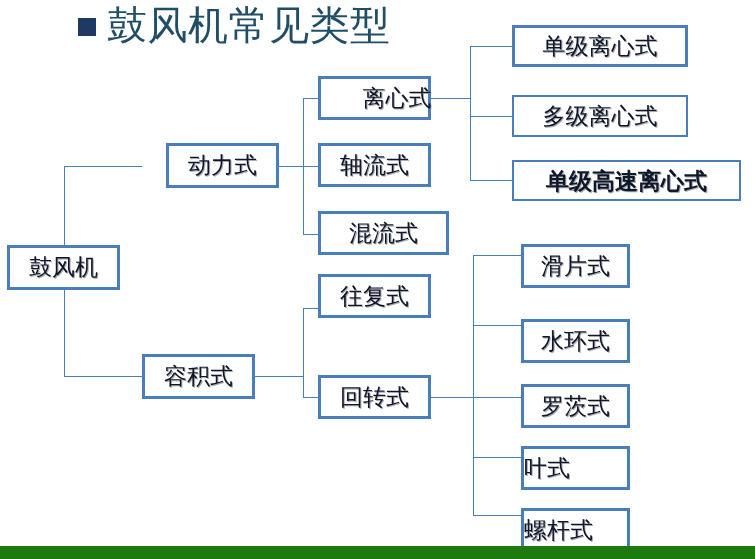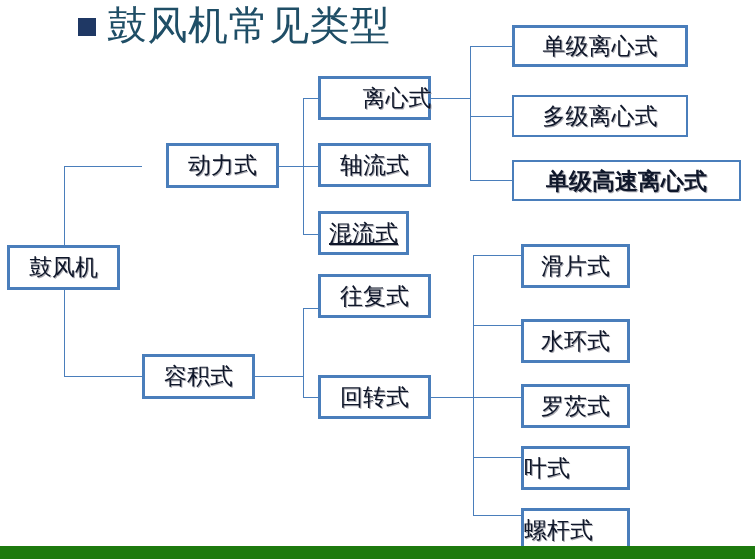--- a/index.html
+++ b/index.html
@@ -146,21 +146,21 @@
   <div class="node" style="left:142px; top:354px; width:113px; height:45px;">
     <span>容积式</span>
   </div>
 
   <div class="node" style="left:318px; top:76px; width:113px; height:44px;padding-left:45px;">
     <span>离心式</span>
   </div>
   <div class="node" style="left:318px; top:143px; width:113px; height:44px;">
     <span>轴流式</span>
   </div>
-  <div class="node" style="left:318px; top:211px; width:91px; height:44px;text-decoration:underline;">
+  <div class="node" style="left:318px; top:211px; width:131px; height:44px;">
     <span>混流式</span>
   </div>
   <div class="node" style="left:318px; top:274px; width:113px; height:44px;">
     <span>往复式</span>
   </div>
   <div class="node" style="left:318px; top:375px; width:113px; height:44px;">
     <span>回转式</span>
   </div>
 
   <div class="node" style="left:512px; top:25px; width:176px; height:42px;">

